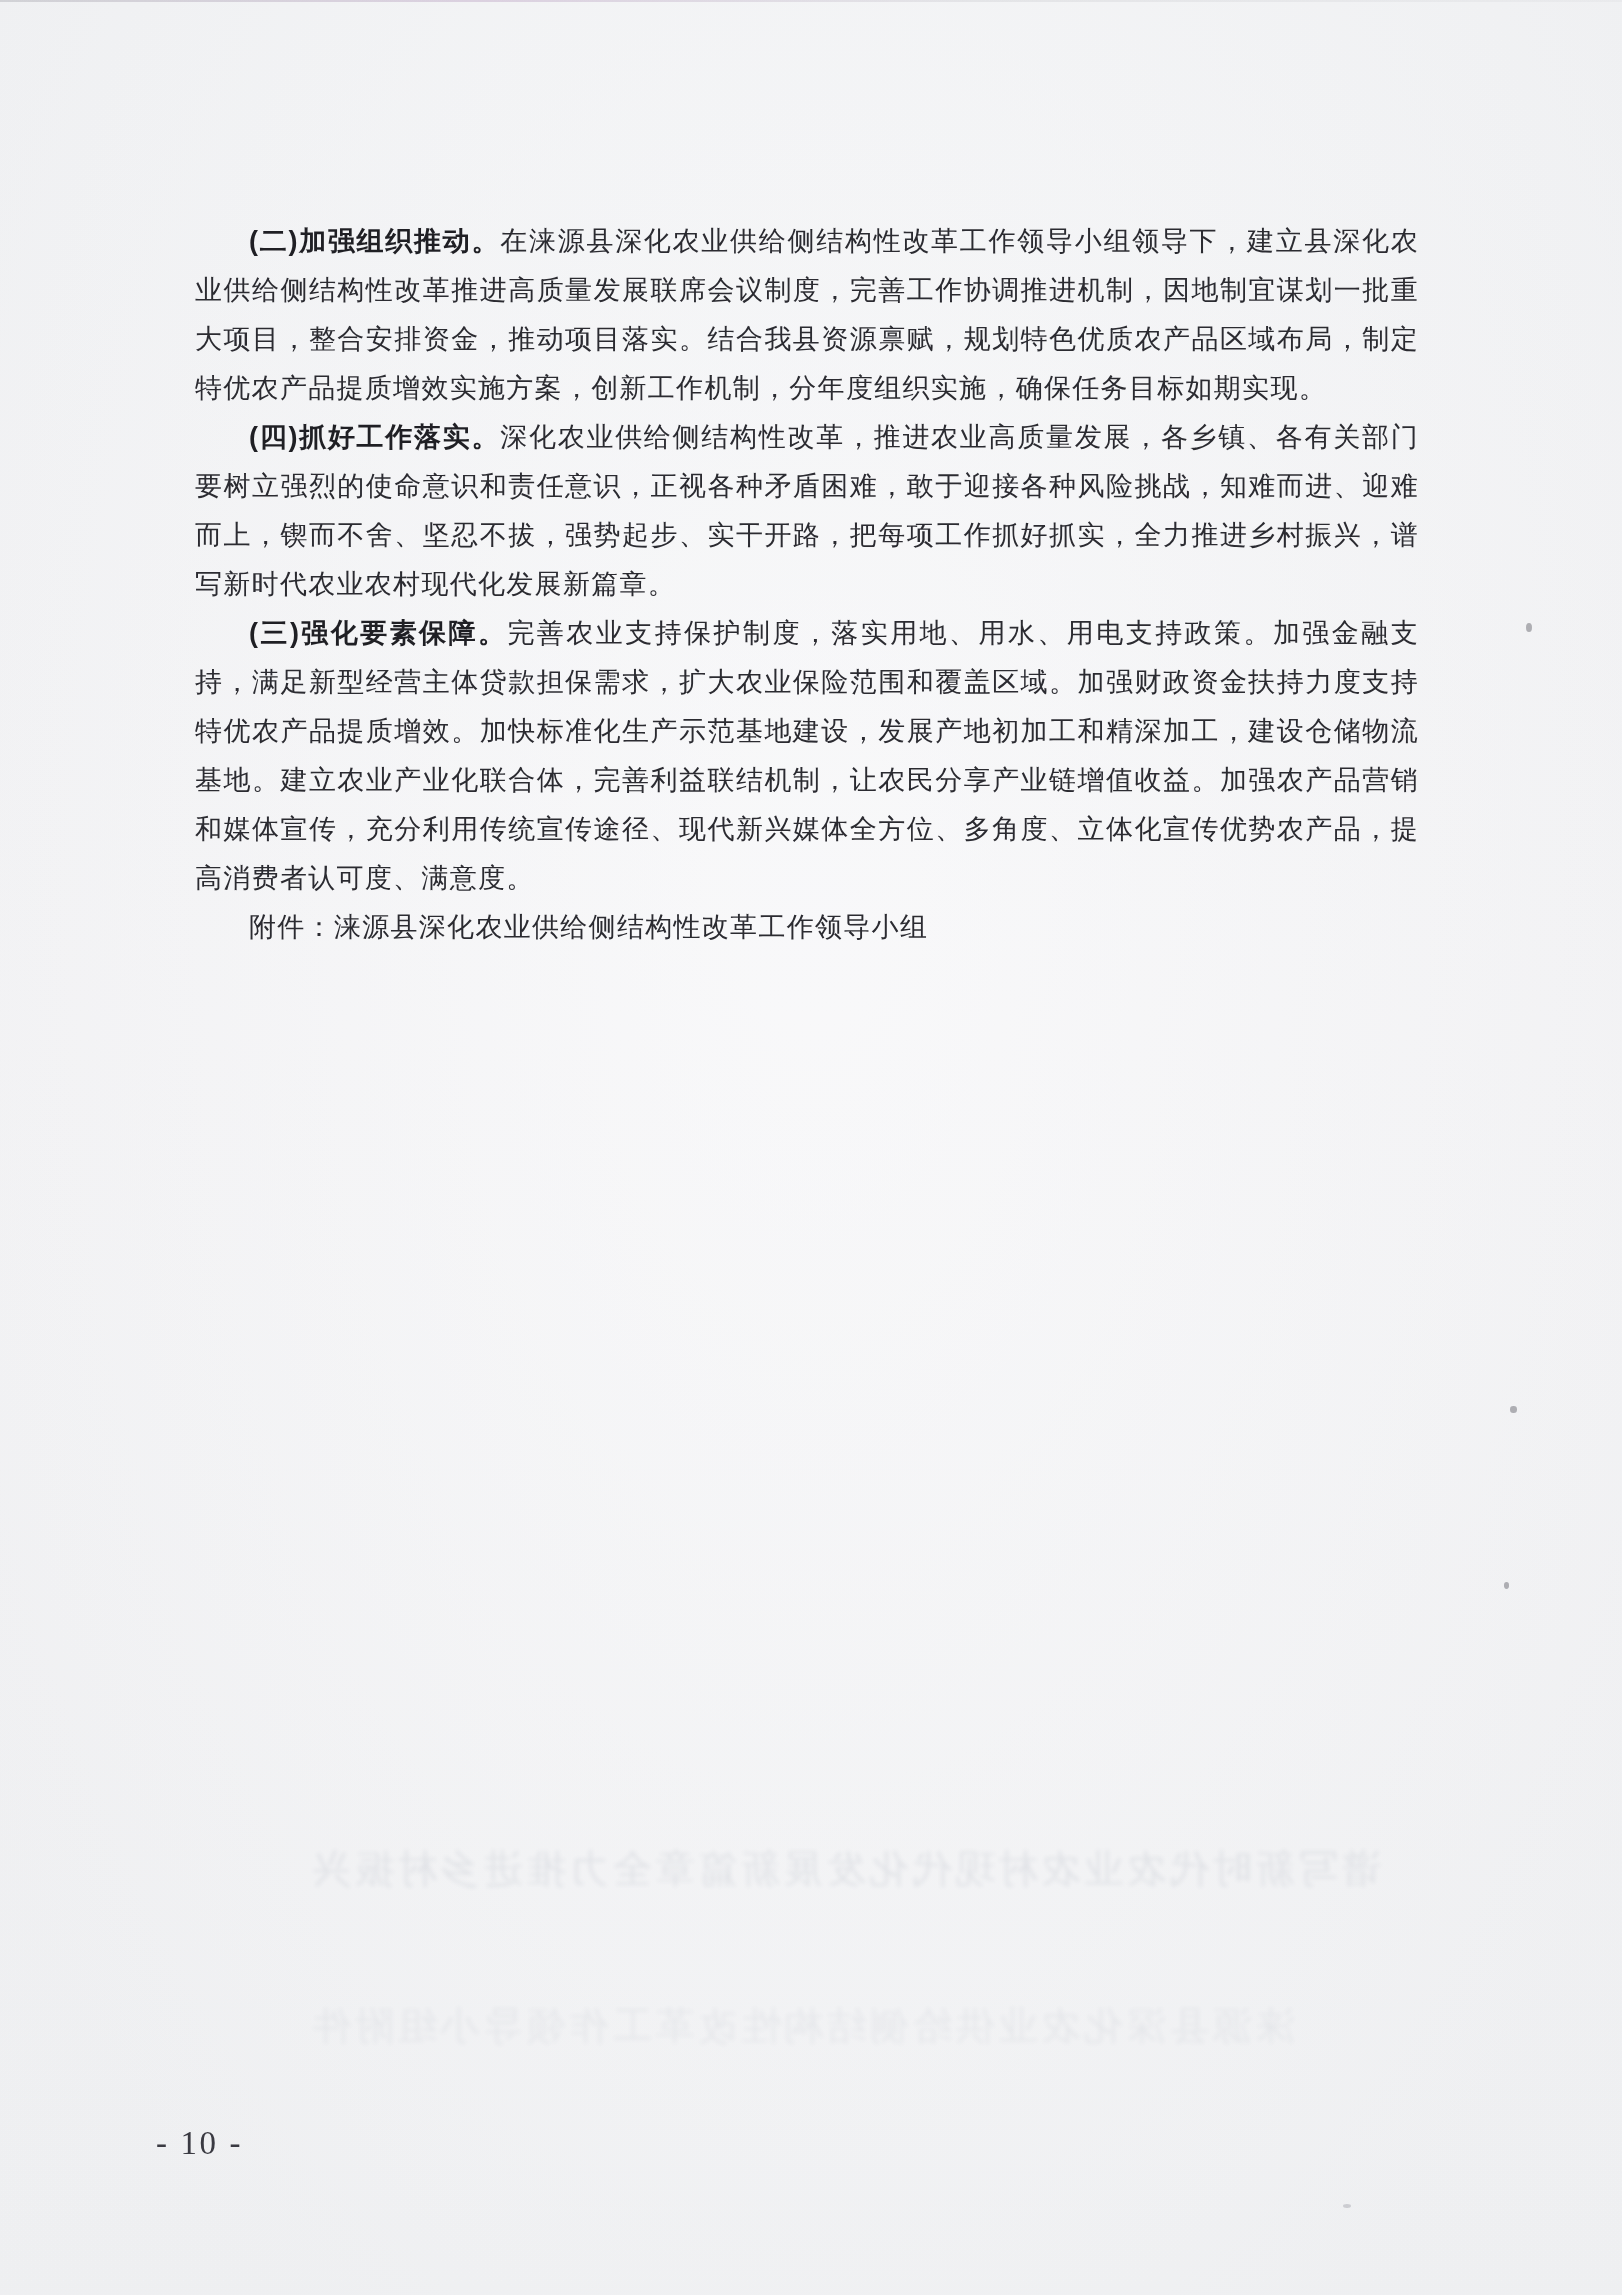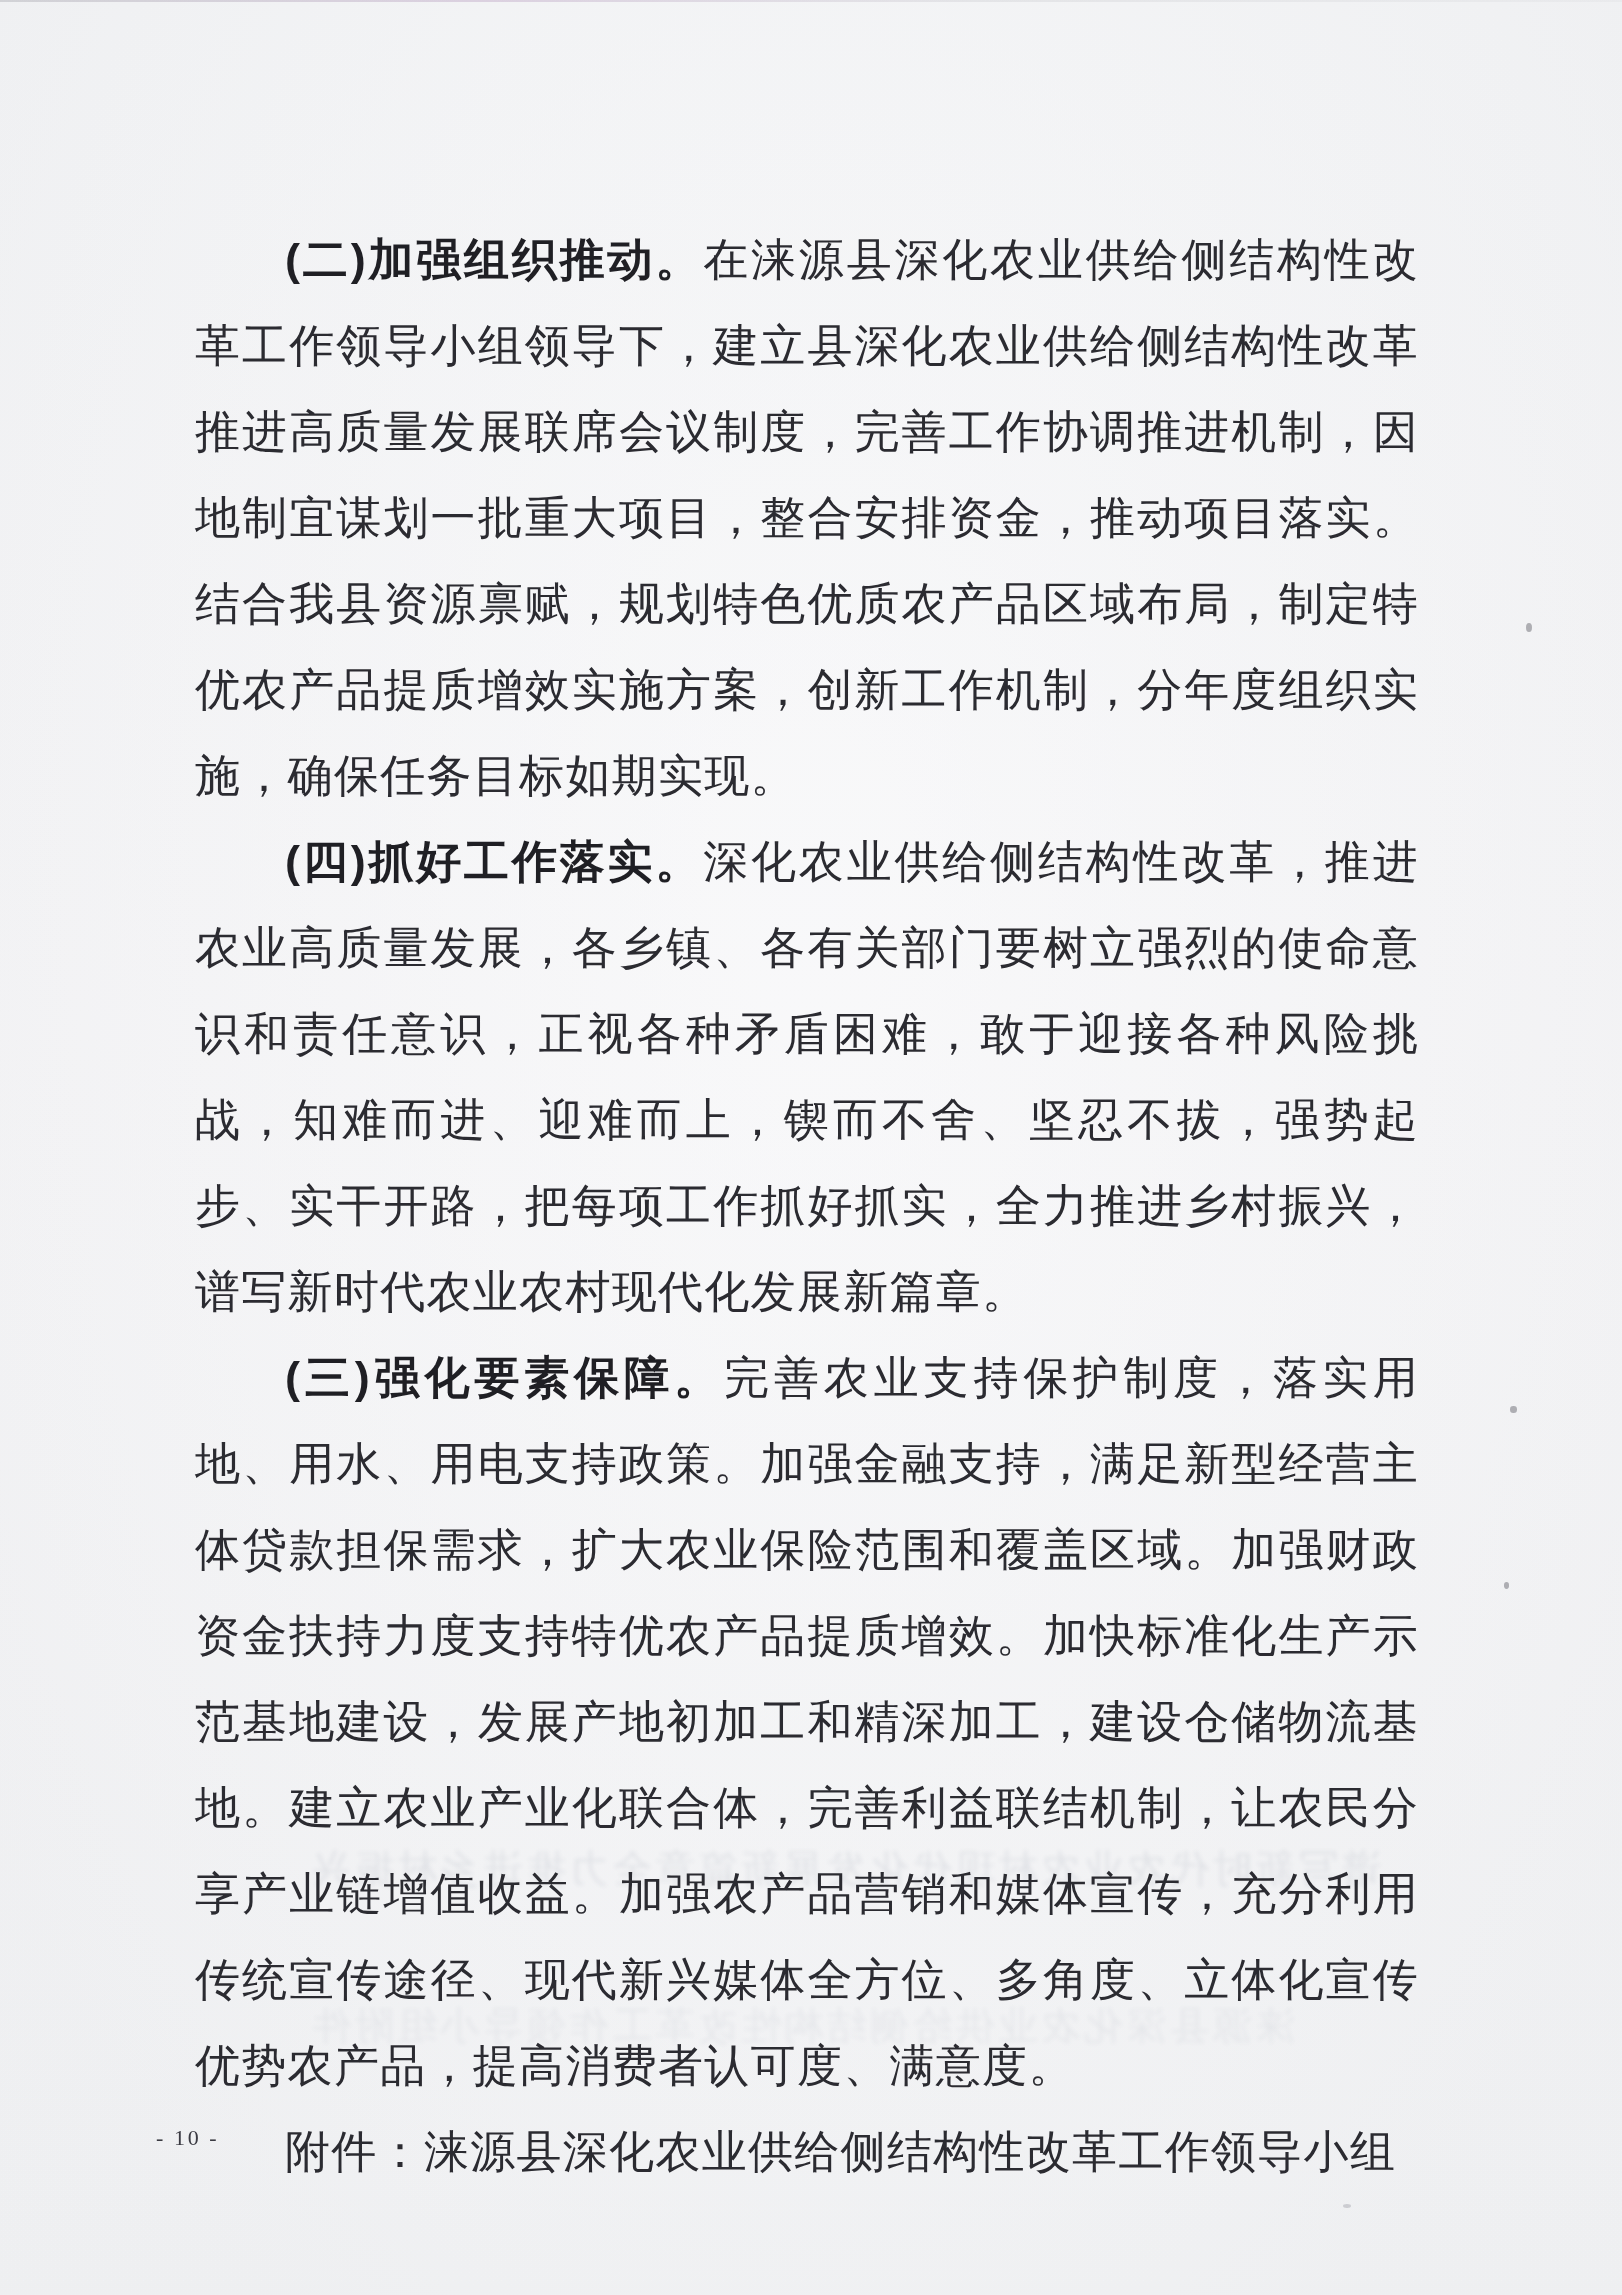--- a/index.html
+++ b/index.html
@@ -16,22 +16,22 @@
       linear-gradient(180deg,#f3f4f6 0%, #f5f5f7 45%, #f2f3f5 100%);
     overflow:hidden;
   }
   .scan-edge-top{
     position:absolute;top:0;left:0;width:100%;height:2px;
     background:linear-gradient(90deg, rgba(120,120,130,0.25), rgba(160,120,170,0.28) 30%, rgba(120,120,130,0.12) 60%, rgba(120,120,130,0.05));
   }
   .content{
     position:absolute;
     left:195px;top:217px;width:1224px;
-    font-size:45px;
-    line-height:86px;
+    font-size:27px;
+    line-height:49px;
     color:#2b2b31;
     text-align:justify;
     text-justify:inter-ideograph;
     letter-spacing:1.3px;
   }
   .para{
     margin:0;
     text-indent:2em;
   }
   .lead{
@@ -40,21 +40,21 @@
     color:#1f1f24;
   }
   .attach{
     margin:0;
     text-indent:2em;
     white-space:nowrap;
   }
   .pagenum{
     position:absolute;
     left:156px;top:2125px;
-    font-size:22px;
+    font-size:33px;
     letter-spacing:2.6px;
     color:#3a3a42;
   }
   
   .bleed{
     position:absolute;
     transform:scaleX(-1);
     filter:blur(2px);
     opacity:0.09;
     color:#3b4a66;

